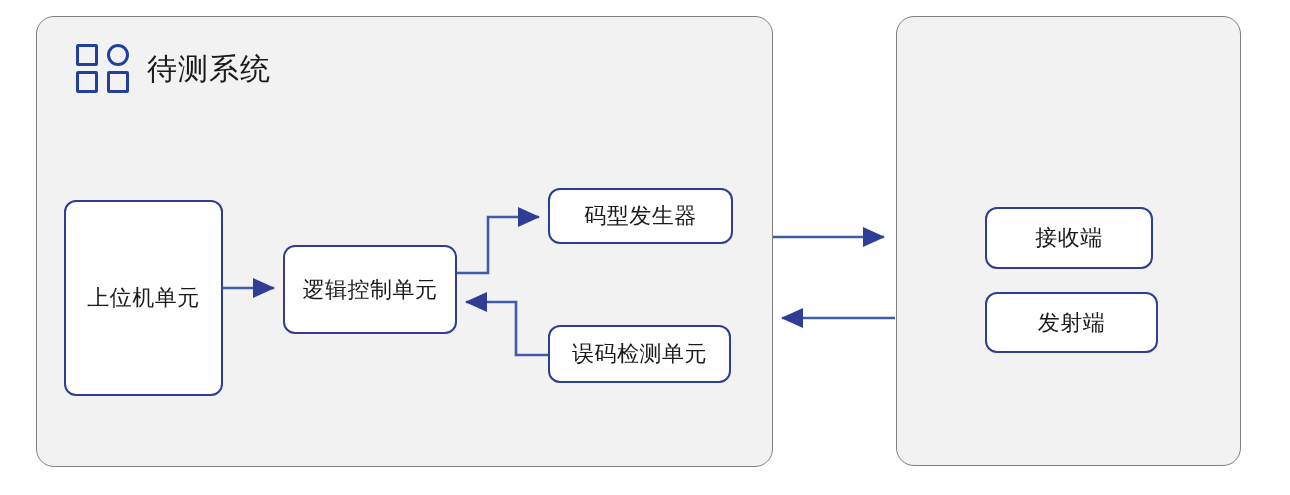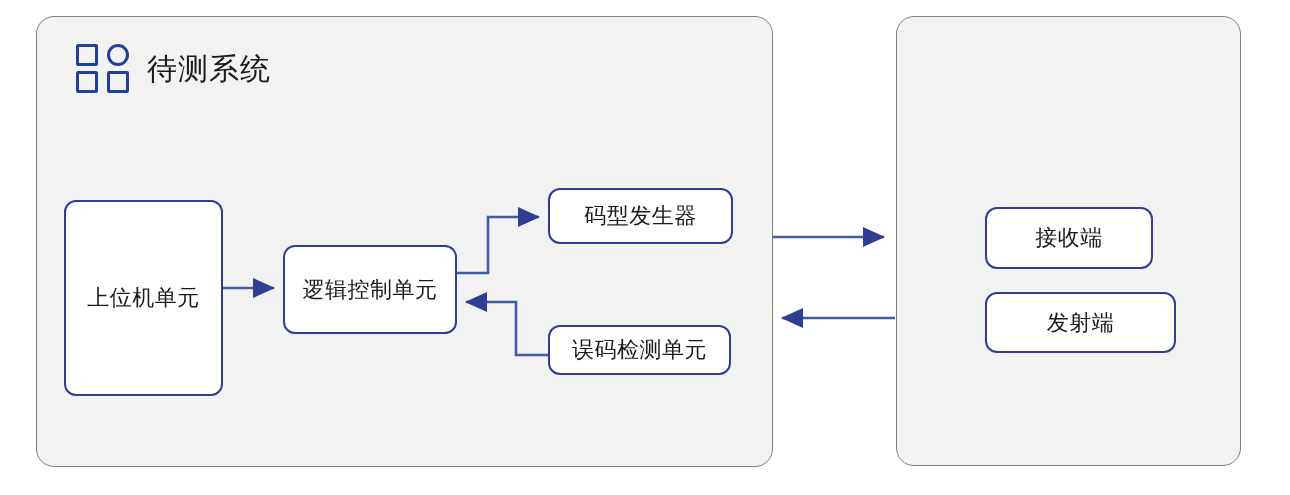--- a/index.html
+++ b/index.html
@@ -82,23 +82,23 @@
     justify-content: center;
     color: #1a1a1a;
     font-size: 22px;
     white-space: nowrap;
     letter-spacing: 0.5px;
   }
 
   #node-host      { left: 64px;  top: 200px; width: 159px; height: 196px; }
   #node-logic     { left: 283px; top: 245px; width: 174px; height: 89px;  }
   #node-generator { left: 548px; top: 188px; width: 185px; height: 56px;  }
-  #node-detector  { left: 548px; top: 325px; width: 183px; height: 50px;  }
+  #node-detector  { left: 548px; top: 325px; width: 183px; height: 58px;  }
   #node-receiver  { left: 985px; top: 207px; width: 168px; height: 62px;  }
-  #node-transmitter { left: 985px; top: 292px; width: 191px; height: 61px; }
+  #node-transmitter { left: 985px; top: 292px; width: 173px; height: 61px; }
 
   
   #connectors {
     position: absolute;
     left: 0; top: 0;
     width: 1290px;
     height: 495px;
     pointer-events: none;
   }
 </style>

